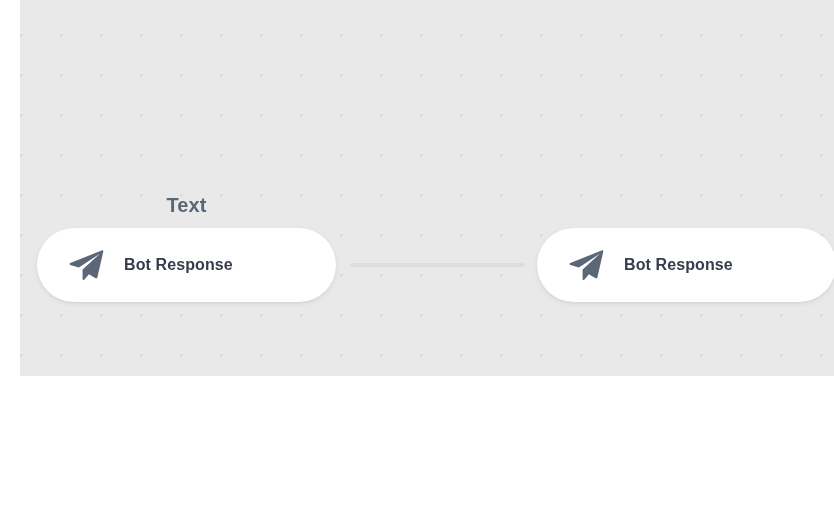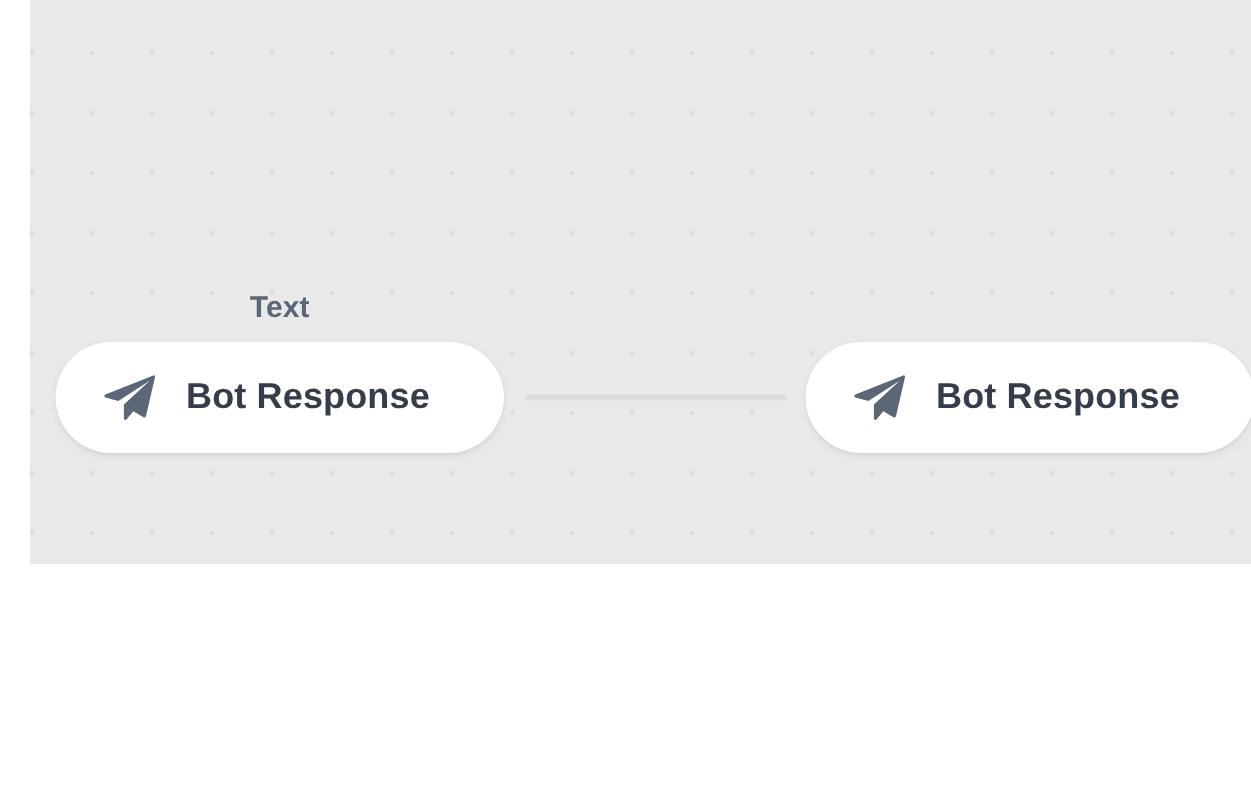--- a/index.html
+++ b/index.html
@@ -86,21 +86,21 @@
     width: 38px;
     height: 38px;
     margin-right: 19px;
     display: flex;
     align-items: center;
     justify-content: center;
   }
   .node-icon svg { display: block; }
 
   .node-title {
-    font-size: 24px;
+    font-size: 16px;
     font-weight: bold;
     color: #353c4a;
     letter-spacing: 0.1px;
     line-height: 1;
     white-space: nowrap;
   }
 </style>
 </head>
 <body>
 

